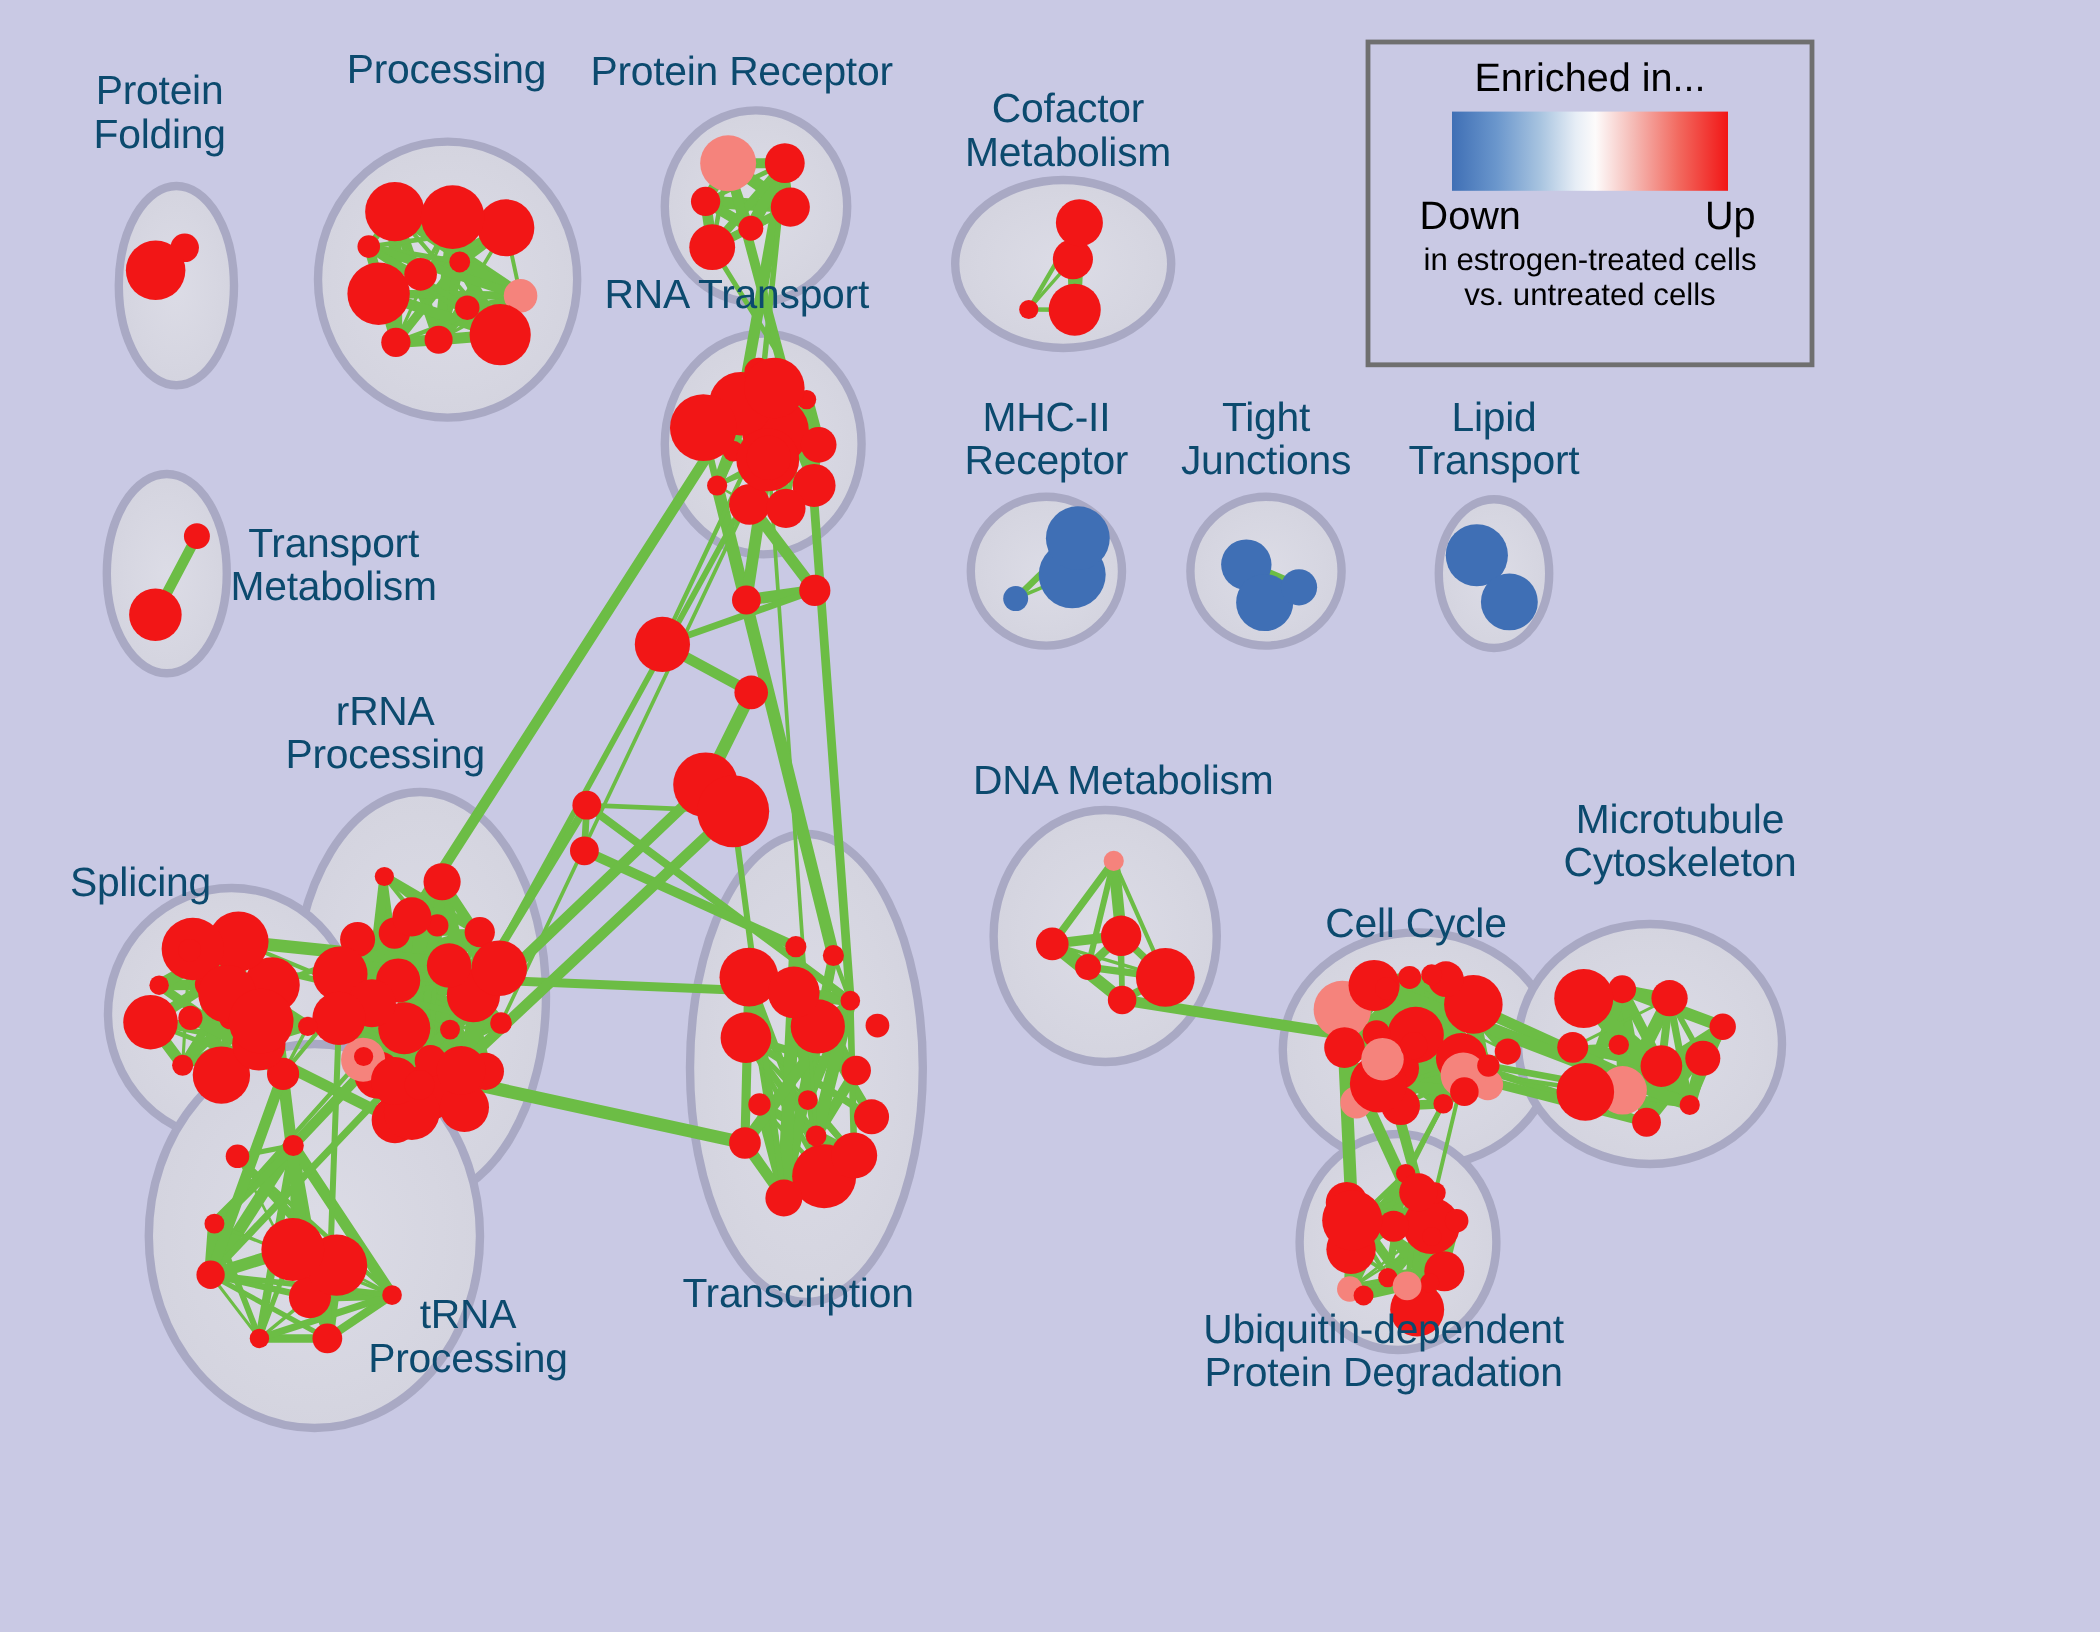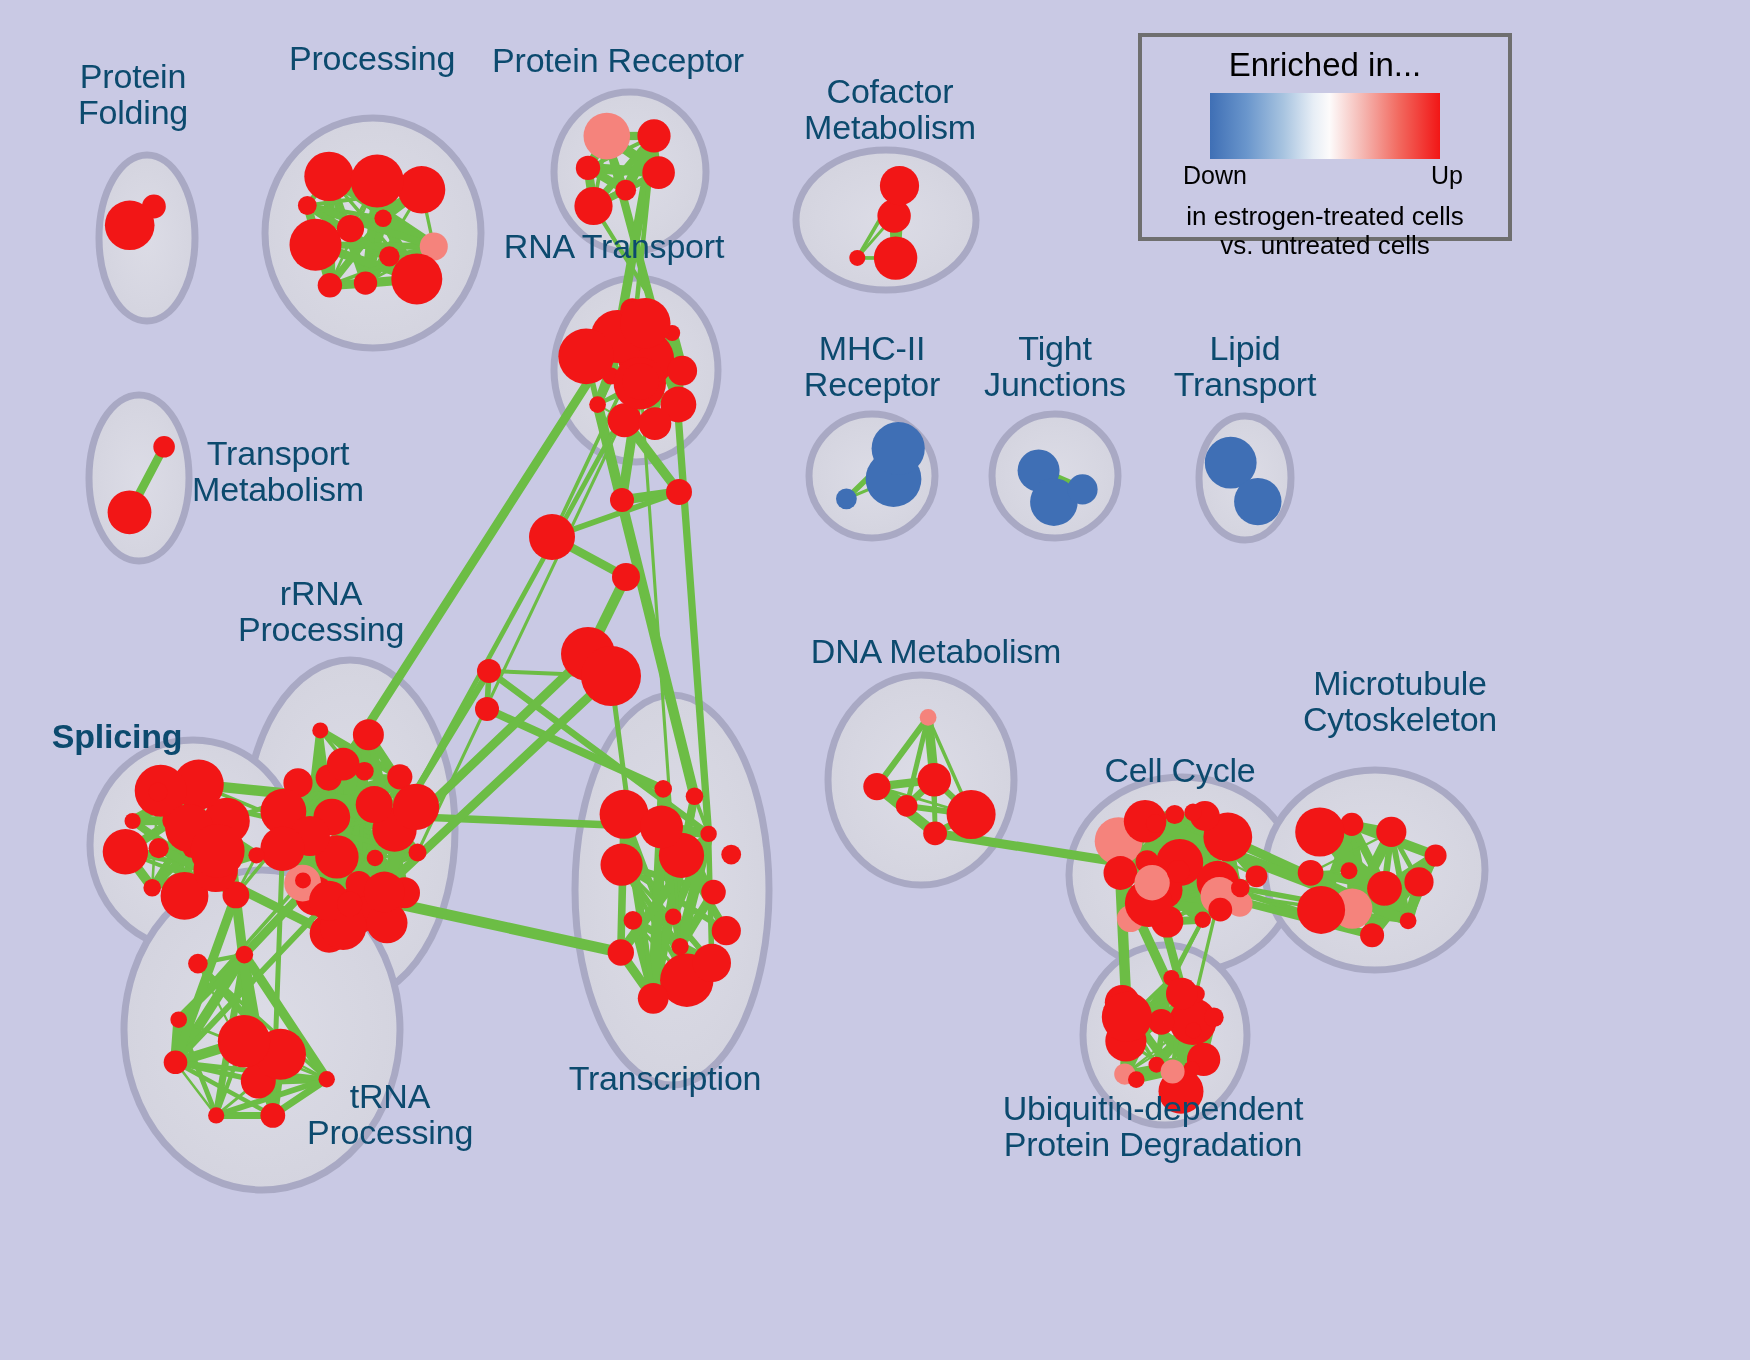--- a/index.html
+++ b/index.html
@@ -31,21 +31,21 @@
     text-align: center;
     transform: translateX(-50%);
     letter-spacing: -0.2px;
   }
   
   #legend {
     position: absolute;
     left: 1138px;
     top: 33px;
     width: 374px;
-    height: 208px;
+    height: 273px;
     background: #c9c9e4;
     border: 4px solid #6f6f6f;
     box-sizing: border-box;
     text-align: center;
   }
   #legend-title {
     margin-top: 9px;
     font-size: 33px;
     color: #000;
     font-family: "Liberation Sans", sans-serif;
@@ -62,21 +62,21 @@
       #fdfbfb 52%,
       #f5b9b4 66%,
       #f26a60 82%,
       #f21616 100%);
   }
   #legend-ends {
     position: relative;
     width: 300px;
     margin: 2px auto 0 auto;
     height: 40px;
-    font-size: 25px;
+    font-size: 33px;
     text-decoration: underline;
   }
   #legend-down {
     position: absolute;
     left: 8px;
     top: 0;
   }
   #legend-up {
     position: absolute;
     right: 12px;
@@ -897,21 +897,21 @@
       <div class="cluster-label" style="left: 278px; top: 435px;">Transport
 Metabolism</div>
       <div class="cluster-label" style="left: 872px; top: 330px;">MHC-II
 Receptor</div>
       <div class="cluster-label" style="left: 1055px; top: 330px;">Tight
 Junctions</div>
       <div class="cluster-label" style="left: 1245px; top: 330px;">Lipid
 Transport</div>
       <div class="cluster-label" style="left: 321px; top: 575px;">rRNA
 Processing</div>
-      <div class="cluster-label" style="left: 117px; top: 718px; font-weight: bold;">Splicing</div>
+      <div class="cluster-label" style="left: 117px; top: 718px;">Splicing</div>
       <div class="cluster-label" style="left: 390px; top: 1078px;">tRNA
 Processing</div>
       <div class="cluster-label" style="left: 665px; top: 1060px;">Transcription</div>
       <div class="cluster-label" style="left: 936px; top: 633px;">DNA Metabolism</div>
       <div class="cluster-label" style="left: 1180px; top: 752px;">Cell Cycle</div>
       <div class="cluster-label" style="left: 1400px; top: 665px;">Microtubule
 Cytoskeleton</div>
       <div class="cluster-label" style="left: 1153px; top: 1090px;">Ubiquitin-dependent
 Protein Degradation</div>
     </div>

